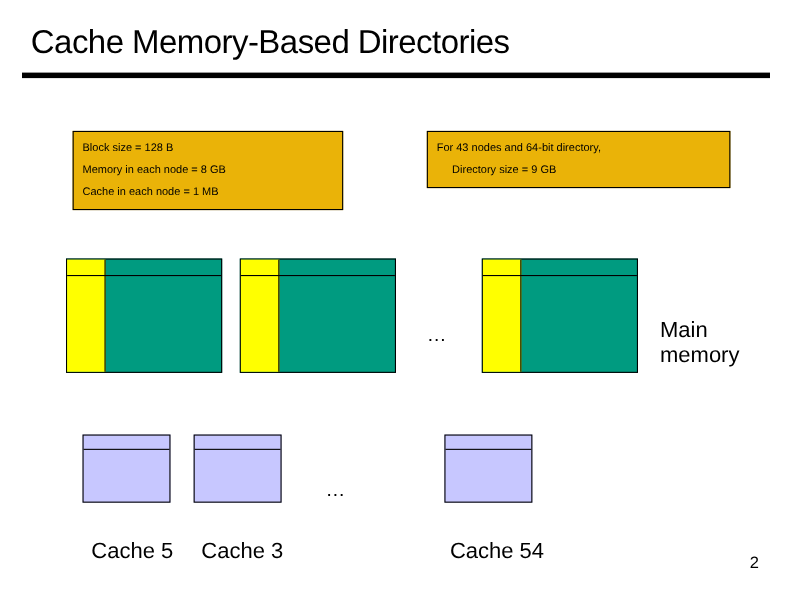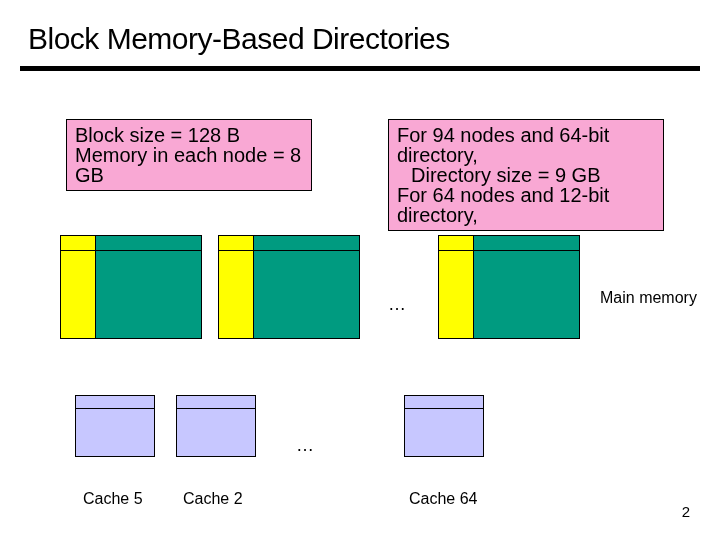--- a/index.html
+++ b/index.html
@@ -1,46 +1,46 @@
 <!DOCTYPE html>
 <html><head>
 <meta charset="utf-8">
 <style>
   html,body{margin:0;padding:0;font-family:Arial,Helvetica,sans-serif;background:#fff;color:#000}
   .slide{position:relative;width:720px;height:540px;overflow:hidden}
   .title{position:absolute;left:28px;top:22px;font-size:30px;letter-spacing:-.5px;color:#000}
   .rule{position:absolute;left:20px;top:66px;width:680px;height:5px;background:#000}
-  .box{position:absolute;border:1.5px solid #000;padding:5px 8px;font-size:20px;line-height:20px;background:#f9a8d4}
+  .box{position:absolute;border:1.5px solid #000;padding:5px 8px;font-size:10px;line-height:20px;background:#eab308}
   .box .ind{margin-left:14px}
   .mm{position:absolute;border:1.5px solid #000;background:#009b80}
   .mm .yl{position:absolute;left:0;top:0;bottom:0;background:#ffff00;border-right:1.5px solid #000}
   .mm .hl{position:absolute;left:0;right:0;height:0;border-top:1.5px solid #000}
   .cache{position:absolute;border:1.5px solid #000;background:#c7c7ff}
   .cache .hl{position:absolute;left:0;right:0;height:0;border-top:1.5px solid #000}
-  .lbl{position:absolute;font-size:16px}
+  .lbl{position:absolute;font-size:20px}
   .ell{position:absolute;font-size:18px}
   .pg{position:absolute;right:30px;bottom:20px;font-size:15px}
 </style>
 </head>
 <body>
 
 <div class="slide">
 
-  <div class="title">Block Memory-Based Directories</div>
+  <div class="title">Cache Memory-Based Directories</div>
   <div class="rule"></div>
 
   <div class="box" style="left:66px;top:119px;width:228px">
     <div>Block size = 128 B</div>
     <div>Memory in each node = 8 GB</div>
+    <div>Cache in each node = 1 MB</div>
   </div>
 
   <div class="box" style="left:388px;top:119px;width:258px">
-    <div>For 94 nodes and 64-bit directory,</div>
+    <div>For 43 nodes and 64-bit directory,</div>
     <div class="ind">Directory size = 9 GB</div>
-    <div>For 64 nodes and 12-bit directory,</div>
   </div>
 
   <div class="mm" style="left:60px;top:235px;width:140px;height:102px">
     <div class="yl" style="width:34px"></div>
     <div class="hl" style="top:14px"></div>
   </div>
   <div class="mm" style="left:218px;top:235px;width:140px;height:102px">
     <div class="yl" style="width:34px"></div>
     <div class="hl" style="top:14px"></div>
   </div>
@@ -56,17 +56,17 @@
   </div>
   <div class="cache" style="left:176px;top:395px;width:78px;height:60px">
     <div class="hl" style="top:12px"></div>
   </div>
   <div class="cache" style="left:404px;top:395px;width:78px;height:60px">
     <div class="hl" style="top:12px"></div>
   </div>
   <div class="ell" style="left:296px;top:435px">…</div>
 
   <div class="lbl" style="left:83px;top:490px">Cache 5</div>
-  <div class="lbl" style="left:183px;top:490px">Cache 2</div>
-  <div class="lbl" style="left:409px;top:490px">Cache 64</div>
+  <div class="lbl" style="left:183px;top:490px">Cache 3</div>
+  <div class="lbl" style="left:409px;top:490px">Cache 54</div>
 
   <div class="pg">2</div>
 </div>
 
 </body></html>

